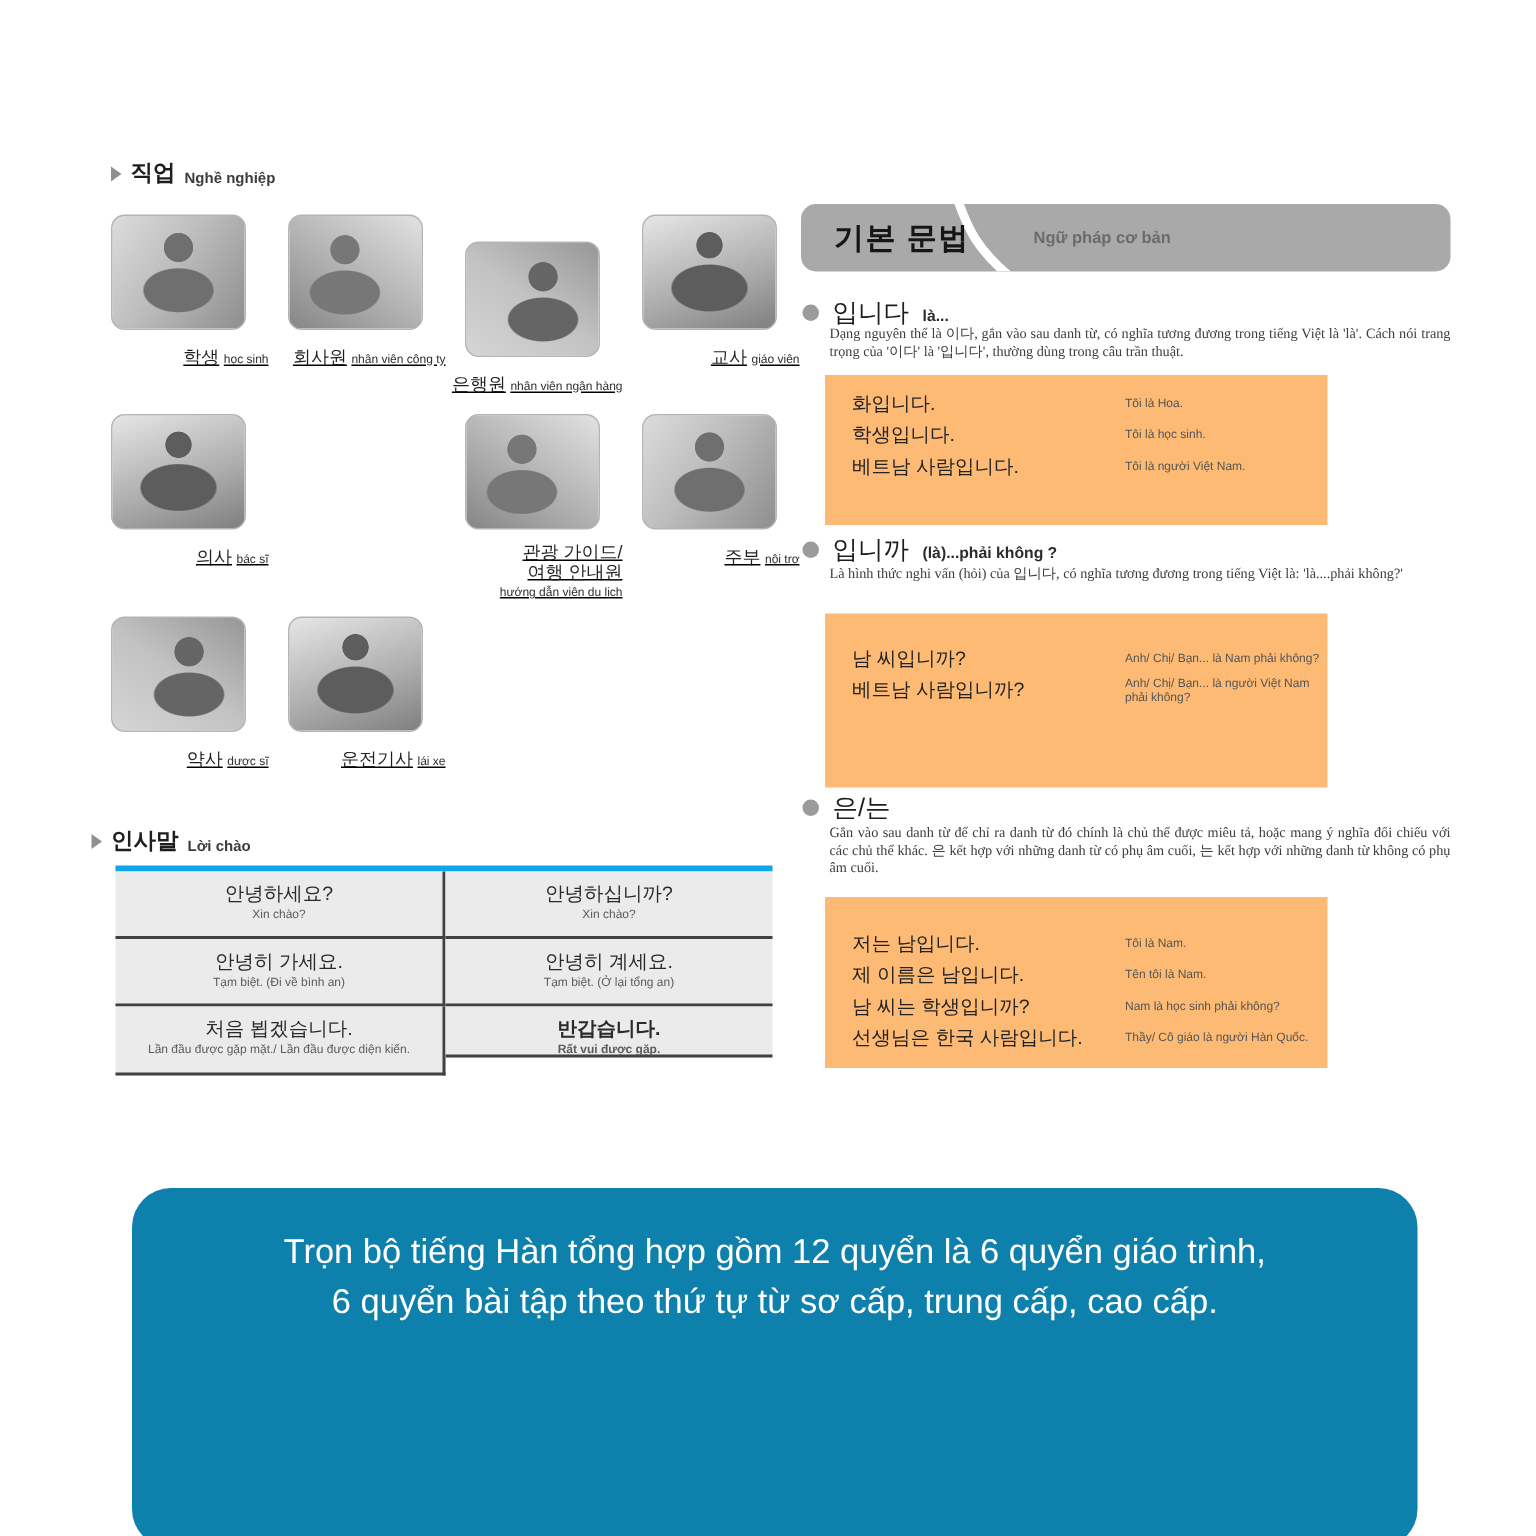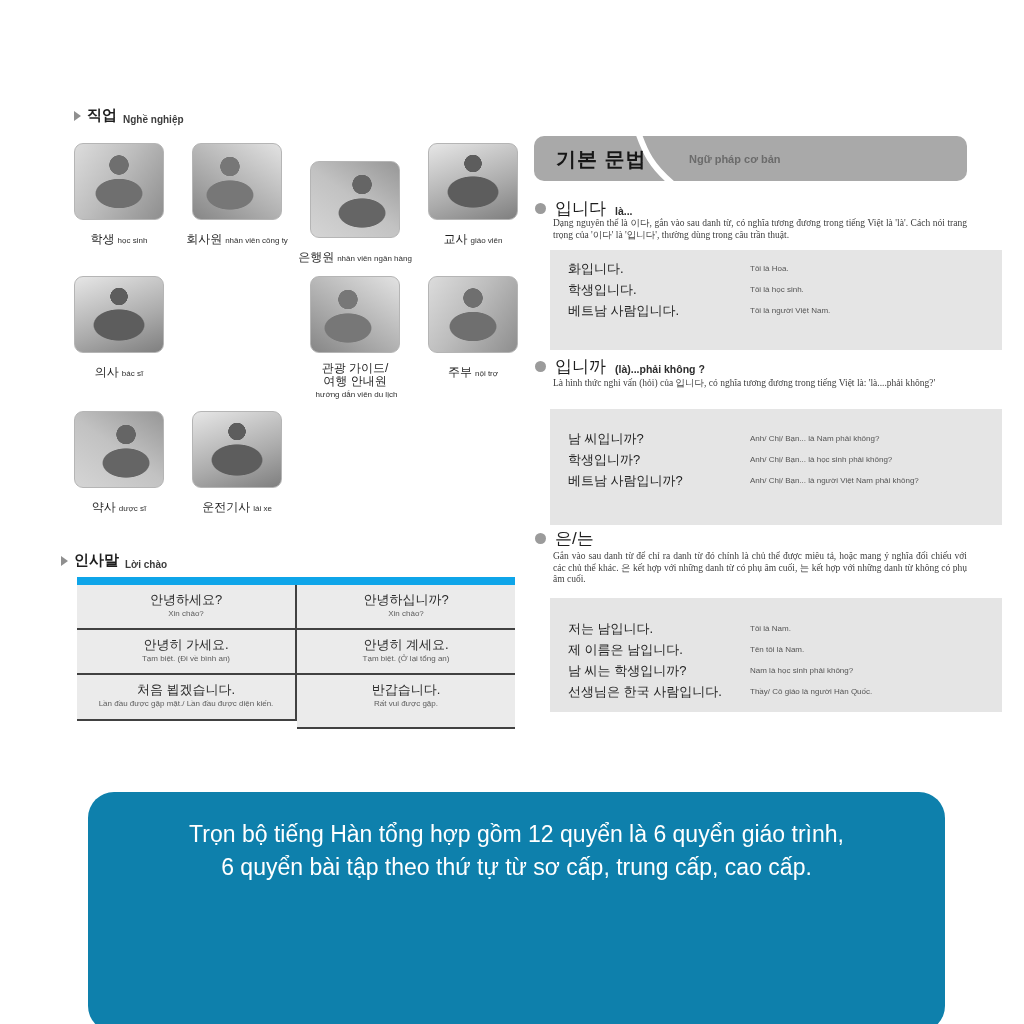--- a/index.html
+++ b/index.html
@@ -8,21 +8,21 @@
   .abs{position:absolute;}
 
   
   .sec-header{position:absolute;display:flex;align-items:flex-end;gap:6px;}
   .tri{width:0;height:0;border-top:5px solid transparent;border-bottom:5px solid transparent;
        border-left:7px solid #8f8f8f;display:inline-block;align-self:center;}
   .sec-ko{font-size:15px;font-weight:bold;color:#1e1e1e;}
   .sec-vi{font-size:10px;font-weight:bold;color:#3c3c3c;}
 
   
-  .card{position:absolute;width:120px;text-align:center;}
+  .card{position:absolute;width:120px;text-align:right;text-decoration:underline;}
   .photo{width:90px;height:77px;margin:0 auto;border-radius:9px;border:1px solid #b5b5b5;
          box-sizing:border-box;
          background:
            radial-gradient(circle 10px at 50% 28%, #6f6f6f 95%, rgba(0,0,0,0) 100%),
            radial-gradient(ellipse 24px 15px at 50% 66%, #6f6f6f 95%, rgba(0,0,0,0) 100%),
            linear-gradient(125deg,#dcdcdc 0%,#bdbdbd 45%,#8e8e8e 100%);}
   .photo.v2{background:
            radial-gradient(circle 10px at 42% 30%, #777 95%, rgba(0,0,0,0) 100%),
            radial-gradient(ellipse 24px 15px at 42% 68%, #777 95%, rgba(0,0,0,0) 100%),
            linear-gradient(215deg,#e2e2e2 0%,#b0b0b0 55%,#868686 100%);}
@@ -34,21 +34,21 @@
            radial-gradient(circle 9px at 50% 26%, #5d5d5d 95%, rgba(0,0,0,0) 100%),
            radial-gradient(ellipse 26px 16px at 50% 64%, #5d5d5d 95%, rgba(0,0,0,0) 100%),
            linear-gradient(160deg,#e6e6e6 0%,#ababab 60%,#7f7f7f 100%);}
   .cap{margin-top:9px;white-space:nowrap;}
   .cap-ko{font-size:12px;color:#1f1f1f;font-weight:500;}
   .cap-vi{font-size:8px;color:#2e2e2e;margin-left:3px;}
   .cap.multi div{white-space:nowrap;line-height:13px;}
 
   
   .gtable{position:absolute;left:77px;top:577px;width:438px;display:grid;
-          grid-template-columns:220px 218px;border-top:8px solid #0ea5e9;}
+          grid-template-columns:220px 218px;border-top:4px solid #0ea5e9;}
   .gcell{background:#ebebeb;border-bottom:2px solid #414141;box-sizing:border-box;
          text-align:center;padding:6px 4px 5px 4px;height:45px;}
   .gcell.l{border-right:2px solid #414141;}
   .g-ko-line{font-size:13px;color:#2a2a2a;line-height:17px;}
   .g-vi-line{font-size:8px;color:#5c5c5c;line-height:12px;}
 
   
   .ghead{position:absolute;left:534px;top:136px;width:433px;height:45px;background:#a9a9a9;
          border-radius:10px;overflow:hidden;}
   .ghead-ko{position:absolute;left:22px;top:50%;transform:translateY(-50%);
@@ -57,21 +57,21 @@
             font-size:11px;font-weight:bold;color:#6b6b6b;}
   .swoosh{position:absolute;left:0;top:0;}
 
   
   .gp-title{position:absolute;left:535px;display:flex;align-items:center;gap:9px;}
   .gp-bullet{width:11px;height:11px;border-radius:50%;background:#9b9b9b;flex:0 0 auto;}
   .gp-ko{font-size:17px;color:#1d1d1d;font-weight:500;}
   .gp-vi{font-size:10.5px;font-weight:bold;color:#2c2c2c;position:relative;top:2px;}
   .gp-desc{position:absolute;left:553px;width:414px;margin:0;font-family:"Liberation Serif","DejaVu Serif",serif;
            font-size:9.5px;line-height:11.5px;color:#3d3d3d;text-align:justify;}
-  .gbox{position:absolute;left:550px;width:452px;background:#e5e5e5;box-sizing:border-box;}
+  .gbox{position:absolute;left:550px;width:335px;background:#fdba74;box-sizing:border-box;}
   .grow{height:21px;display:flex;align-items:center;padding-left:18px;}
   .g-ko{width:182px;font-size:13px;color:#232323;flex:0 0 auto;}
   .g-vi{font-size:8px;color:#555555;}
 
   
   .banner{position:absolute;left:88px;top:792px;width:857px;height:240px;background:#0e80ac;
           border-radius:26px;box-sizing:border-box;padding-top:26px;text-align:center;}
   .banner-line{color:#ffffff;font-size:23px;line-height:33px;}
 </style>
 </head>
@@ -164,21 +164,21 @@
       <div class="g-vi-line">Tạm biệt. (Đi về bình an)</div>
     </div>
     <div class="gcell">
       <div class="g-ko-line">안녕히 계세요.</div>
       <div class="g-vi-line">Tạm biệt. (Ở lại tổng an)</div>
     </div>
     <div class="gcell l" style="height:46px;">
       <div class="g-ko-line">처음 뵙겠습니다.</div>
       <div class="g-vi-line">Lần đầu được gặp mặt./ Lần đầu được diện kiến.</div>
     </div>
-    <div class="gcell" style="height:54px;">
+    <div class="gcell" style="height:34px;font-weight:bold;">
       <div class="g-ko-line">반갑습니다.</div>
       <div class="g-vi-line">Rất vui được gặp.</div>
     </div>
   </div>
 
   <div class="ghead">
     <svg class="swoosh" width="433" height="45" viewBox="0 0 433 45">
       <path d="M 104 -4 C 111 16, 117 30, 140 49" fill="none" stroke="#ffffff" stroke-width="6" stroke-linecap="round"></path>
     </svg>
     <span class="ghead-ko">기본 문법</span>
@@ -211,24 +211,20 @@
     <span class="gp-ko">입니까</span>
     <span class="gp-vi">(là)...phải không ?</span>
   </div>
   <p class="gp-desc" style="top:378px;">Là hình thức nghi vấn (hỏi) của 입니다, có nghĩa tương đương trong tiếng Việt là: 'là....phải không?'</p>
   <div class="gbox" style="top:409px;height:116px;padding-top:19px;">
     <div class="grow">
       <span class="g-ko">남 씨입니까?</span>
       <span class="g-vi">Anh/ Chị/ Bạn... là Nam phải không?</span>
     </div>
     <div class="grow">
-      <span class="g-ko">학생입니까?</span>
-      <span class="g-vi">Anh/ Chị/ Bạn... là học sinh phải không?</span>
-    </div>
-    <div class="grow">
       <span class="g-ko">베트남 사람입니까?</span>
       <span class="g-vi">Anh/ Chị/ Bạn... là người Việt Nam phải không?</span>
     </div>
   </div>
 
   <div class="gp-title" style="top:527px;">
     <span class="gp-bullet"></span>
     <span class="gp-ko">은/는</span>
   </div>
   <p class="gp-desc" style="top:551px;">Gắn vào sau danh từ để chỉ ra danh từ đó chính là chủ thể được miêu tả, hoặc mang ý nghĩa đối chiếu với các chủ thể khác. 은 kết hợp với những danh từ có phụ âm cuối, 는 kết hợp với những danh từ không có phụ âm cuối.</p>

